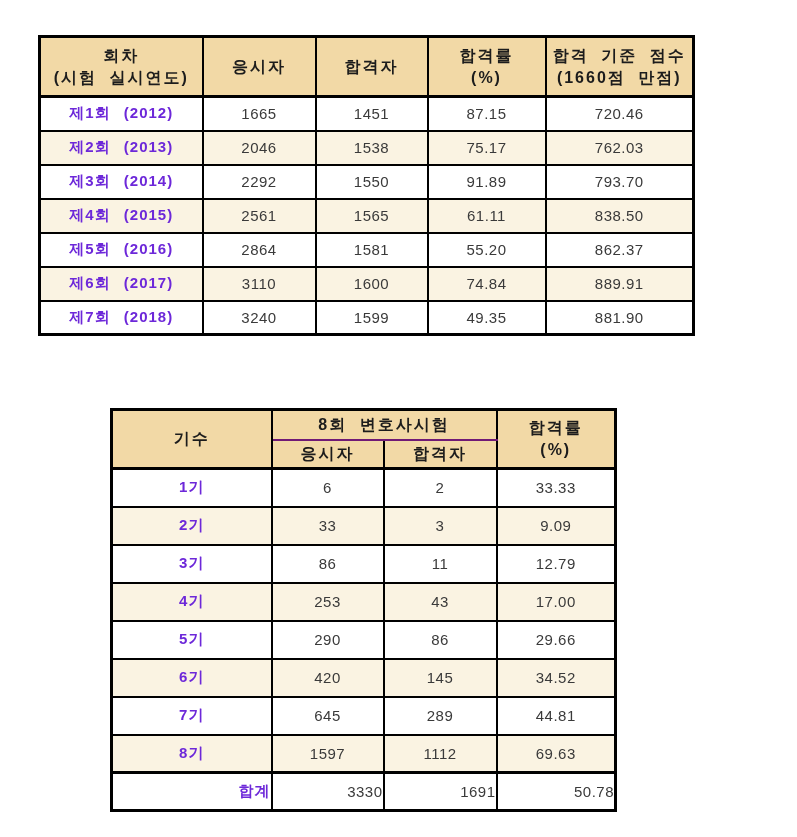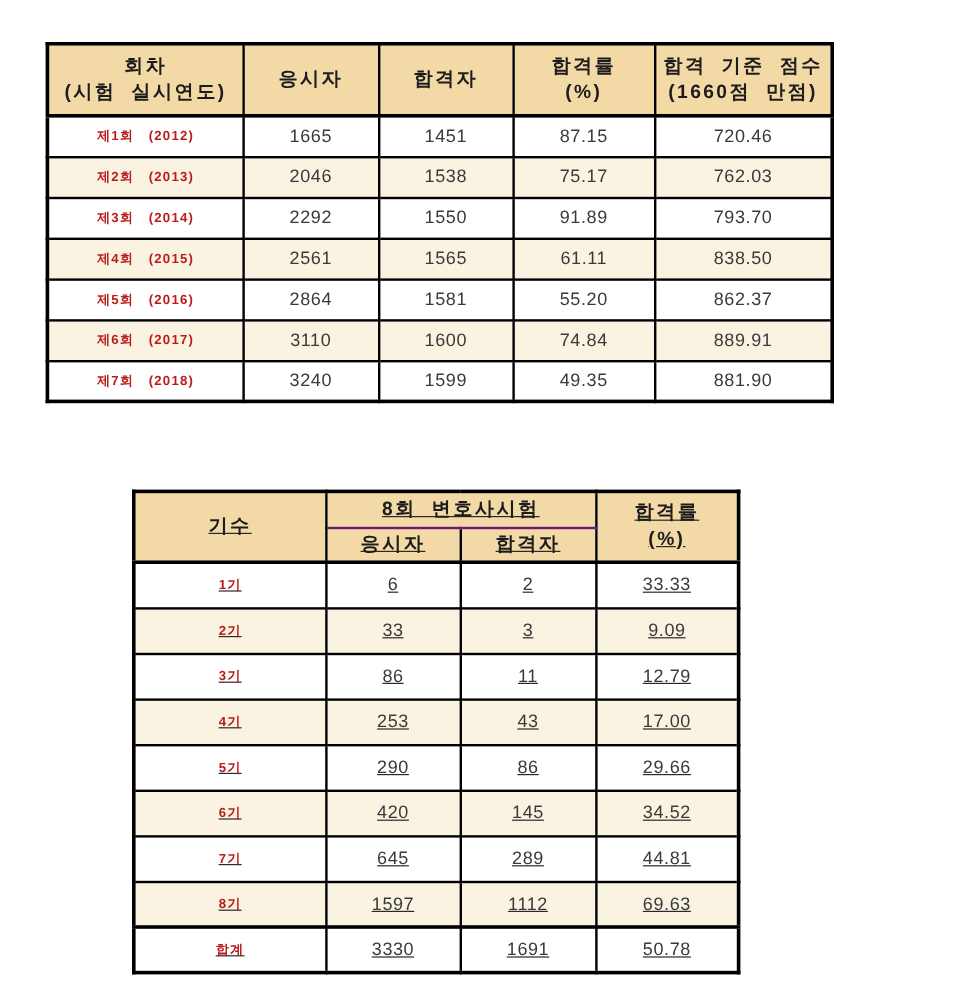--- a/index.html
+++ b/index.html
@@ -35,34 +35,34 @@
     line-height: 1.35;
   }
   .tbl td {
     font-size: 15px;
     color: #3a3a3a;
     background: var(--row-bg, #ffffff);
     letter-spacing: 0.5px;
   }
   .tbl td.label {
     font-weight: bold;
-    color: #b91c1c;
+    color: #6d28d9;
     letter-spacing: 1px;
     word-spacing: 8px;
-    font-size: 11px;
+    font-size: 15px;
   }
   .tbl tr.alt td { background: var(--row-alt-bg, #FAF3E2); }
   .tbl tr.total { border-top: 3px solid #000; }
-  .tbl tr.total td { background: #ffffff; }
+  .tbl tr.total td { background: #ffffff; text-align: right; }
 
   #t1 { left: 38px; top: 35px; width: 654px; }
   #t1 thead tr { height: 60px; }
   #t1 tbody tr { height: 34px; }
 
-  #t2 { left: 110px; top: 408px; width: 504px; text-decoration: underline; }
+  #t2 { left: 110px; top: 408px; width: 504px; }
   #t2 thead tr.h1 { height: 30px; }
   #t2 thead tr.h2 { height: 29px; }
   #t2 tbody tr { height: 38px; }
   #t2 thead th.group { border-bottom: 2px solid #701a75; }
 </style>
 </head>
 <body>
 
 <table id="t1" class="tbl">
   <colgroup>

